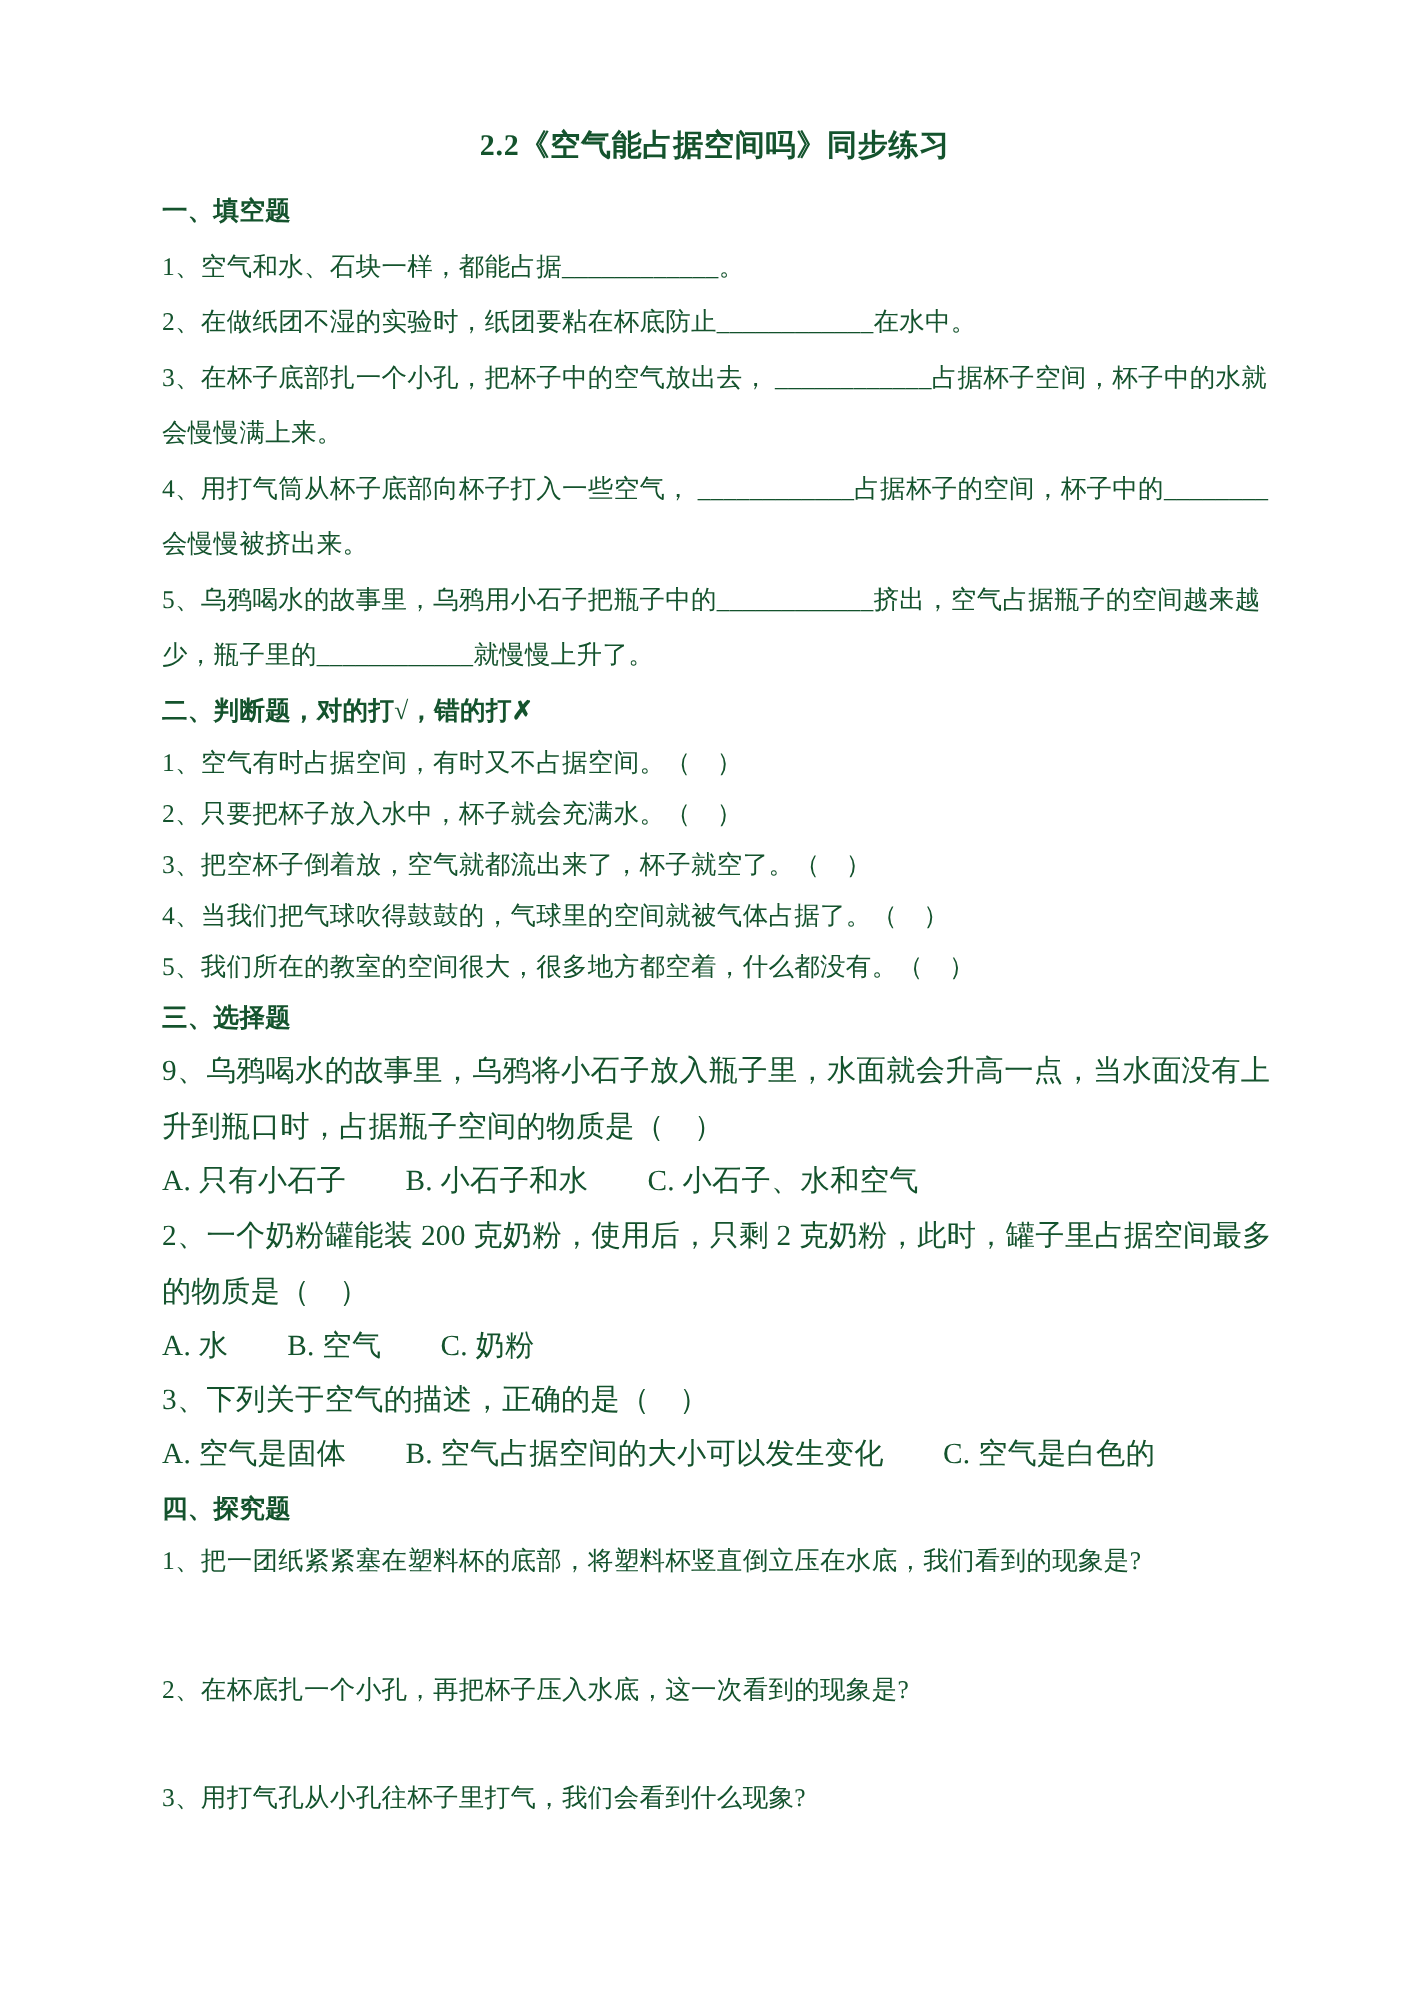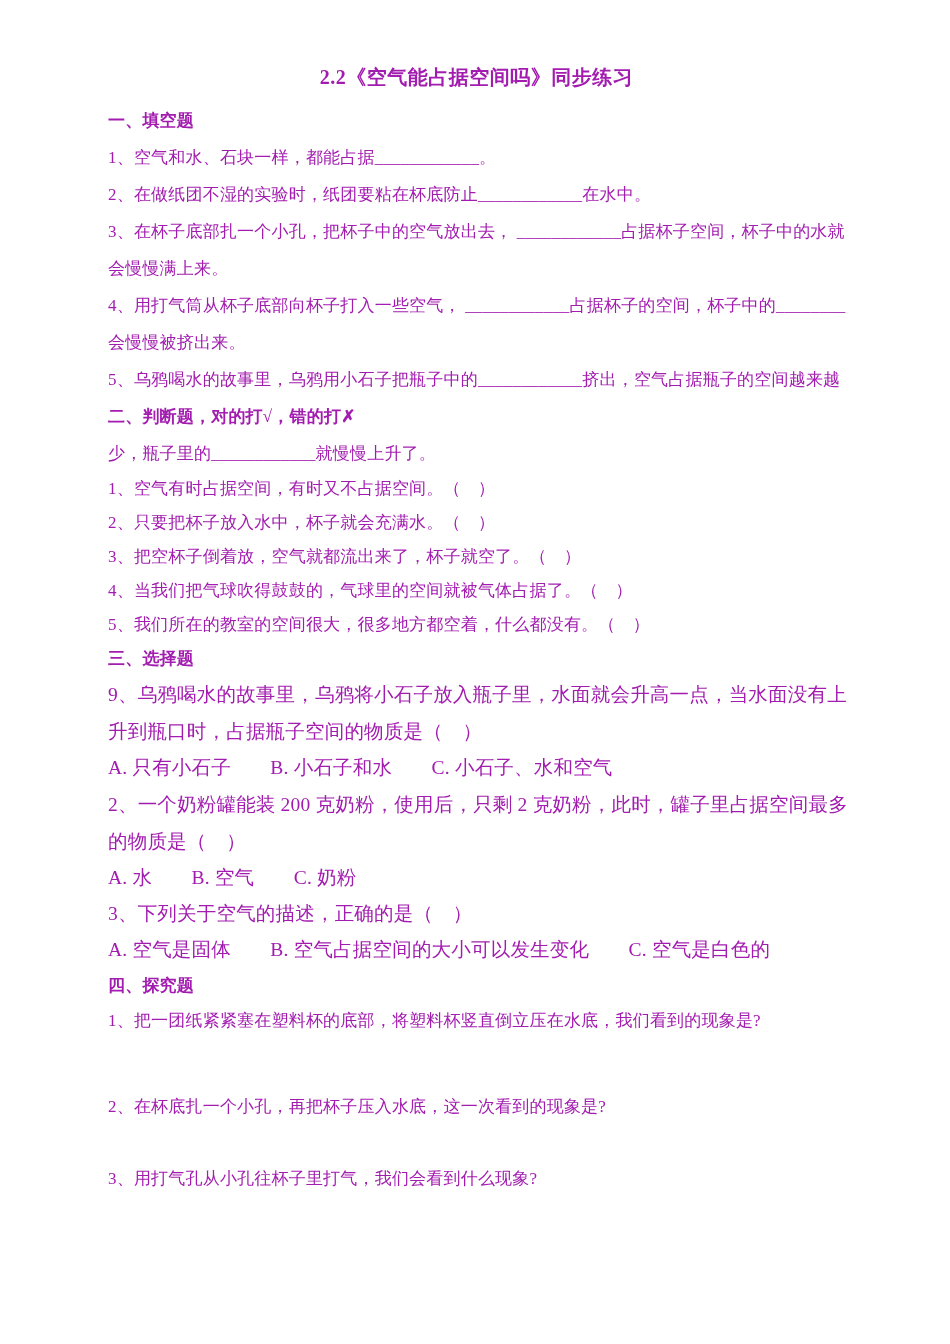--- a/index.html
+++ b/index.html
@@ -7,24 +7,24 @@
     padding: 0;
     background: #ffffff;
   }
   .sheet {
     position: relative;
     width: 950px;
     height: 1344px;
     margin: 0 auto;
     background: #ffffff;
     font-family: "Liberation Serif", "DejaVu Serif", serif;
-    color: #a21caf;
+    color: #14532d;
     overflow: hidden;
     box-sizing: border-box;
-    padding: 64px 105px 0 108px;
+    padding: 84px 105px 0 108px;
   }
   .title {
     text-align: center;
     font-weight: bold;
     font-size: 20px;
     line-height: 26px;
     letter-spacing: 0.5px;
     white-space: pre;
   }
   .body-lines {
@@ -49,22 +49,22 @@
   <div class="title">2.2《空气能占据空间吗》同步练习</div>
   <div class="body-lines">
       <div class="line bold" style="line-height: 37px;">一、填空题</div>
       <div class="line" style="line-height: 37px;">1、空气和水、石块一样，都能占据____________。</div>
       <div class="line" style="line-height: 37px;">2、在做纸团不湿的实验时，纸团要粘在杯底防止____________在水中。</div>
       <div class="line" style="line-height: 37px;">3、在杯子底部扎一个小孔，把杯子中的空气放出去， ____________占据杯子空间，杯子中的水就</div>
       <div class="line" style="line-height: 37px;">会慢慢满上来。</div>
       <div class="line" style="line-height: 37px;">4、用打气筒从杯子底部向杯子打入一些空气， ____________占据杯子的空间，杯子中的________</div>
       <div class="line" style="line-height: 37px;">会慢慢被挤出来。</div>
       <div class="line" style="line-height: 37px;">5、乌鸦喝水的故事里，乌鸦用小石子把瓶子中的____________挤出，空气占据瓶子的空间越来越</div>
+      <div class="line" style="line-height: 37px;">少，瓶子里的____________就慢慢上升了。</div>
       <div class="line bold" style="line-height: 37px;">二、判断题，对的打√，错的打✗</div>
-      <div class="line" style="line-height: 37px;">少，瓶子里的____________就慢慢上升了。</div>
       <div class="line" style="line-height: 34px;">1、空气有时占据空间，有时又不占据空间。（　）</div>
       <div class="line" style="line-height: 34px;">2、只要把杯子放入水中，杯子就会充满水。（　）</div>
       <div class="line" style="line-height: 34px;">3、把空杯子倒着放，空气就都流出来了，杯子就空了。（　）</div>
       <div class="line" style="line-height: 34px;">4、当我们把气球吹得鼓鼓的，气球里的空间就被气体占据了。（　）</div>
       <div class="line" style="line-height: 34px;">5、我们所在的教室的空间很大，很多地方都空着，什么都没有。（　）</div>
       <div class="line bold" style="line-height: 34px;">三、选择题</div>
       <div class="line big" style="line-height: 37px;">9、乌鸦喝水的故事里，乌鸦将小石子放入瓶子里，水面就会升高一点，当水面没有上</div>
       <div class="line big" style="line-height: 37px;">升到瓶口时，占据瓶子空间的物质是（　）</div>
       <div class="line big" style="line-height: 36px;">A. 只有小石子　　B. 小石子和水　　C. 小石子、水和空气</div>
       <div class="line big" style="line-height: 37px;">2、一个奶粉罐能装 200 克奶粉，使用后，只剩 2 克奶粉，此时，罐子里占据空间最多</div>

